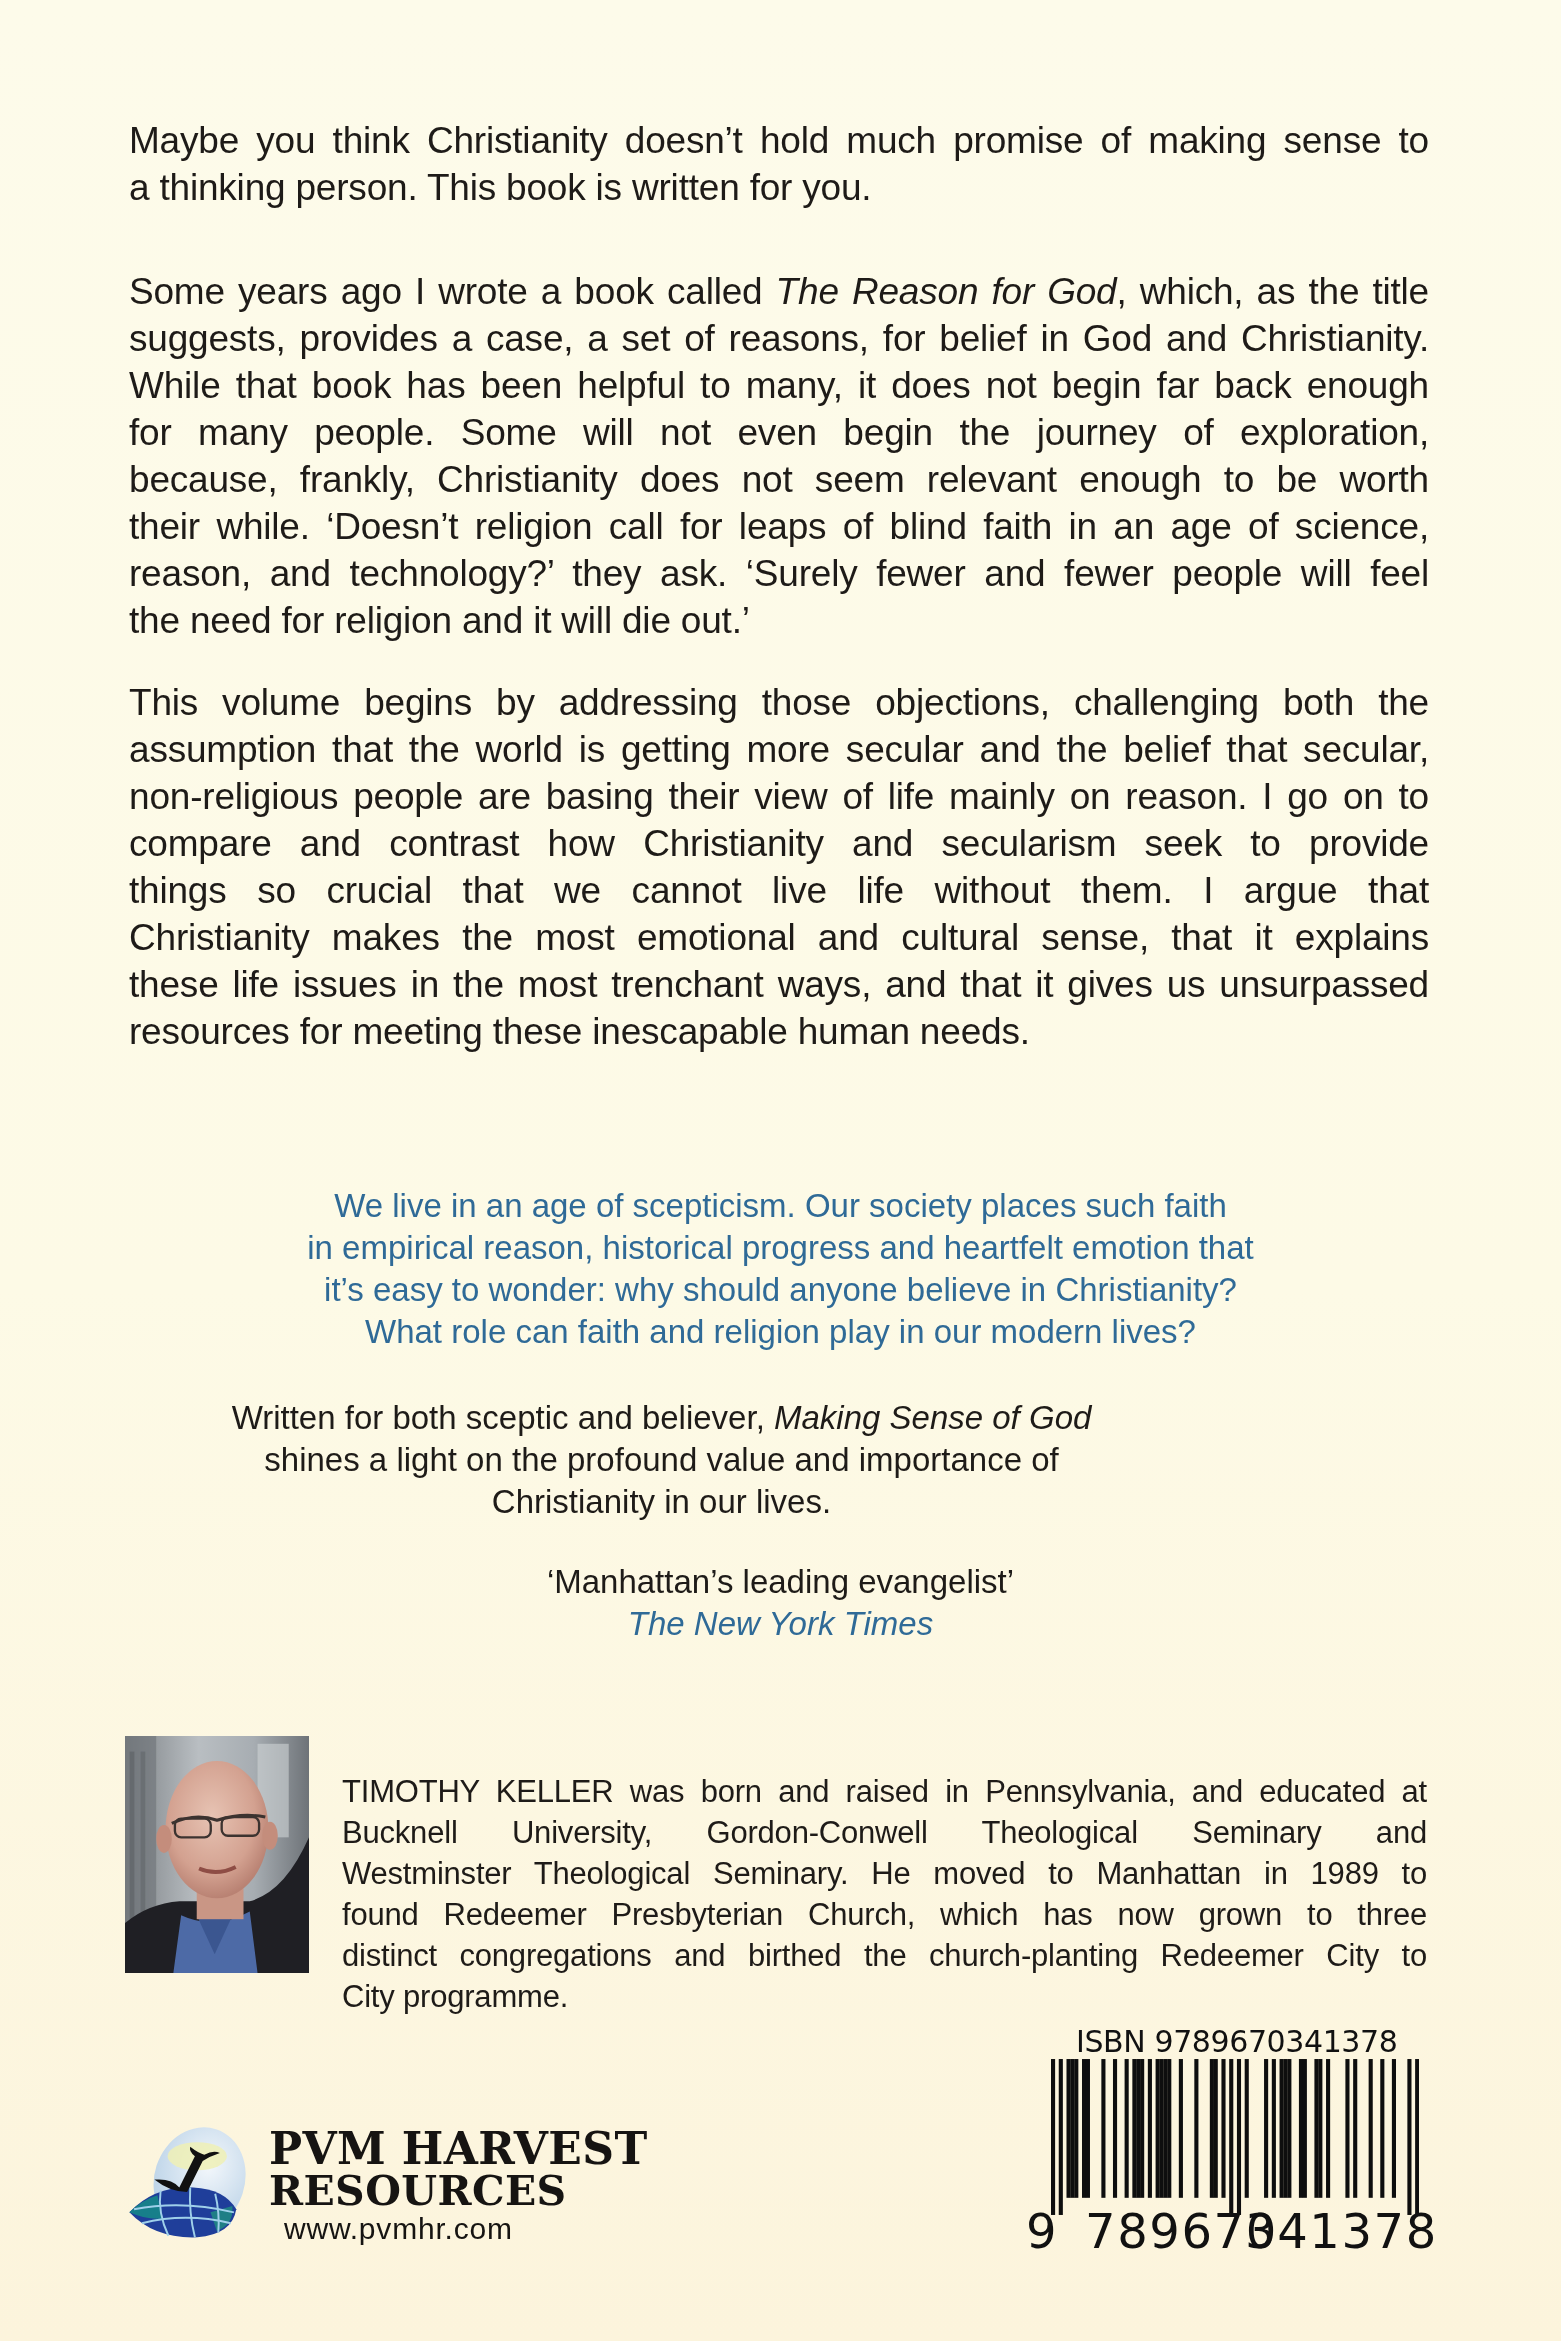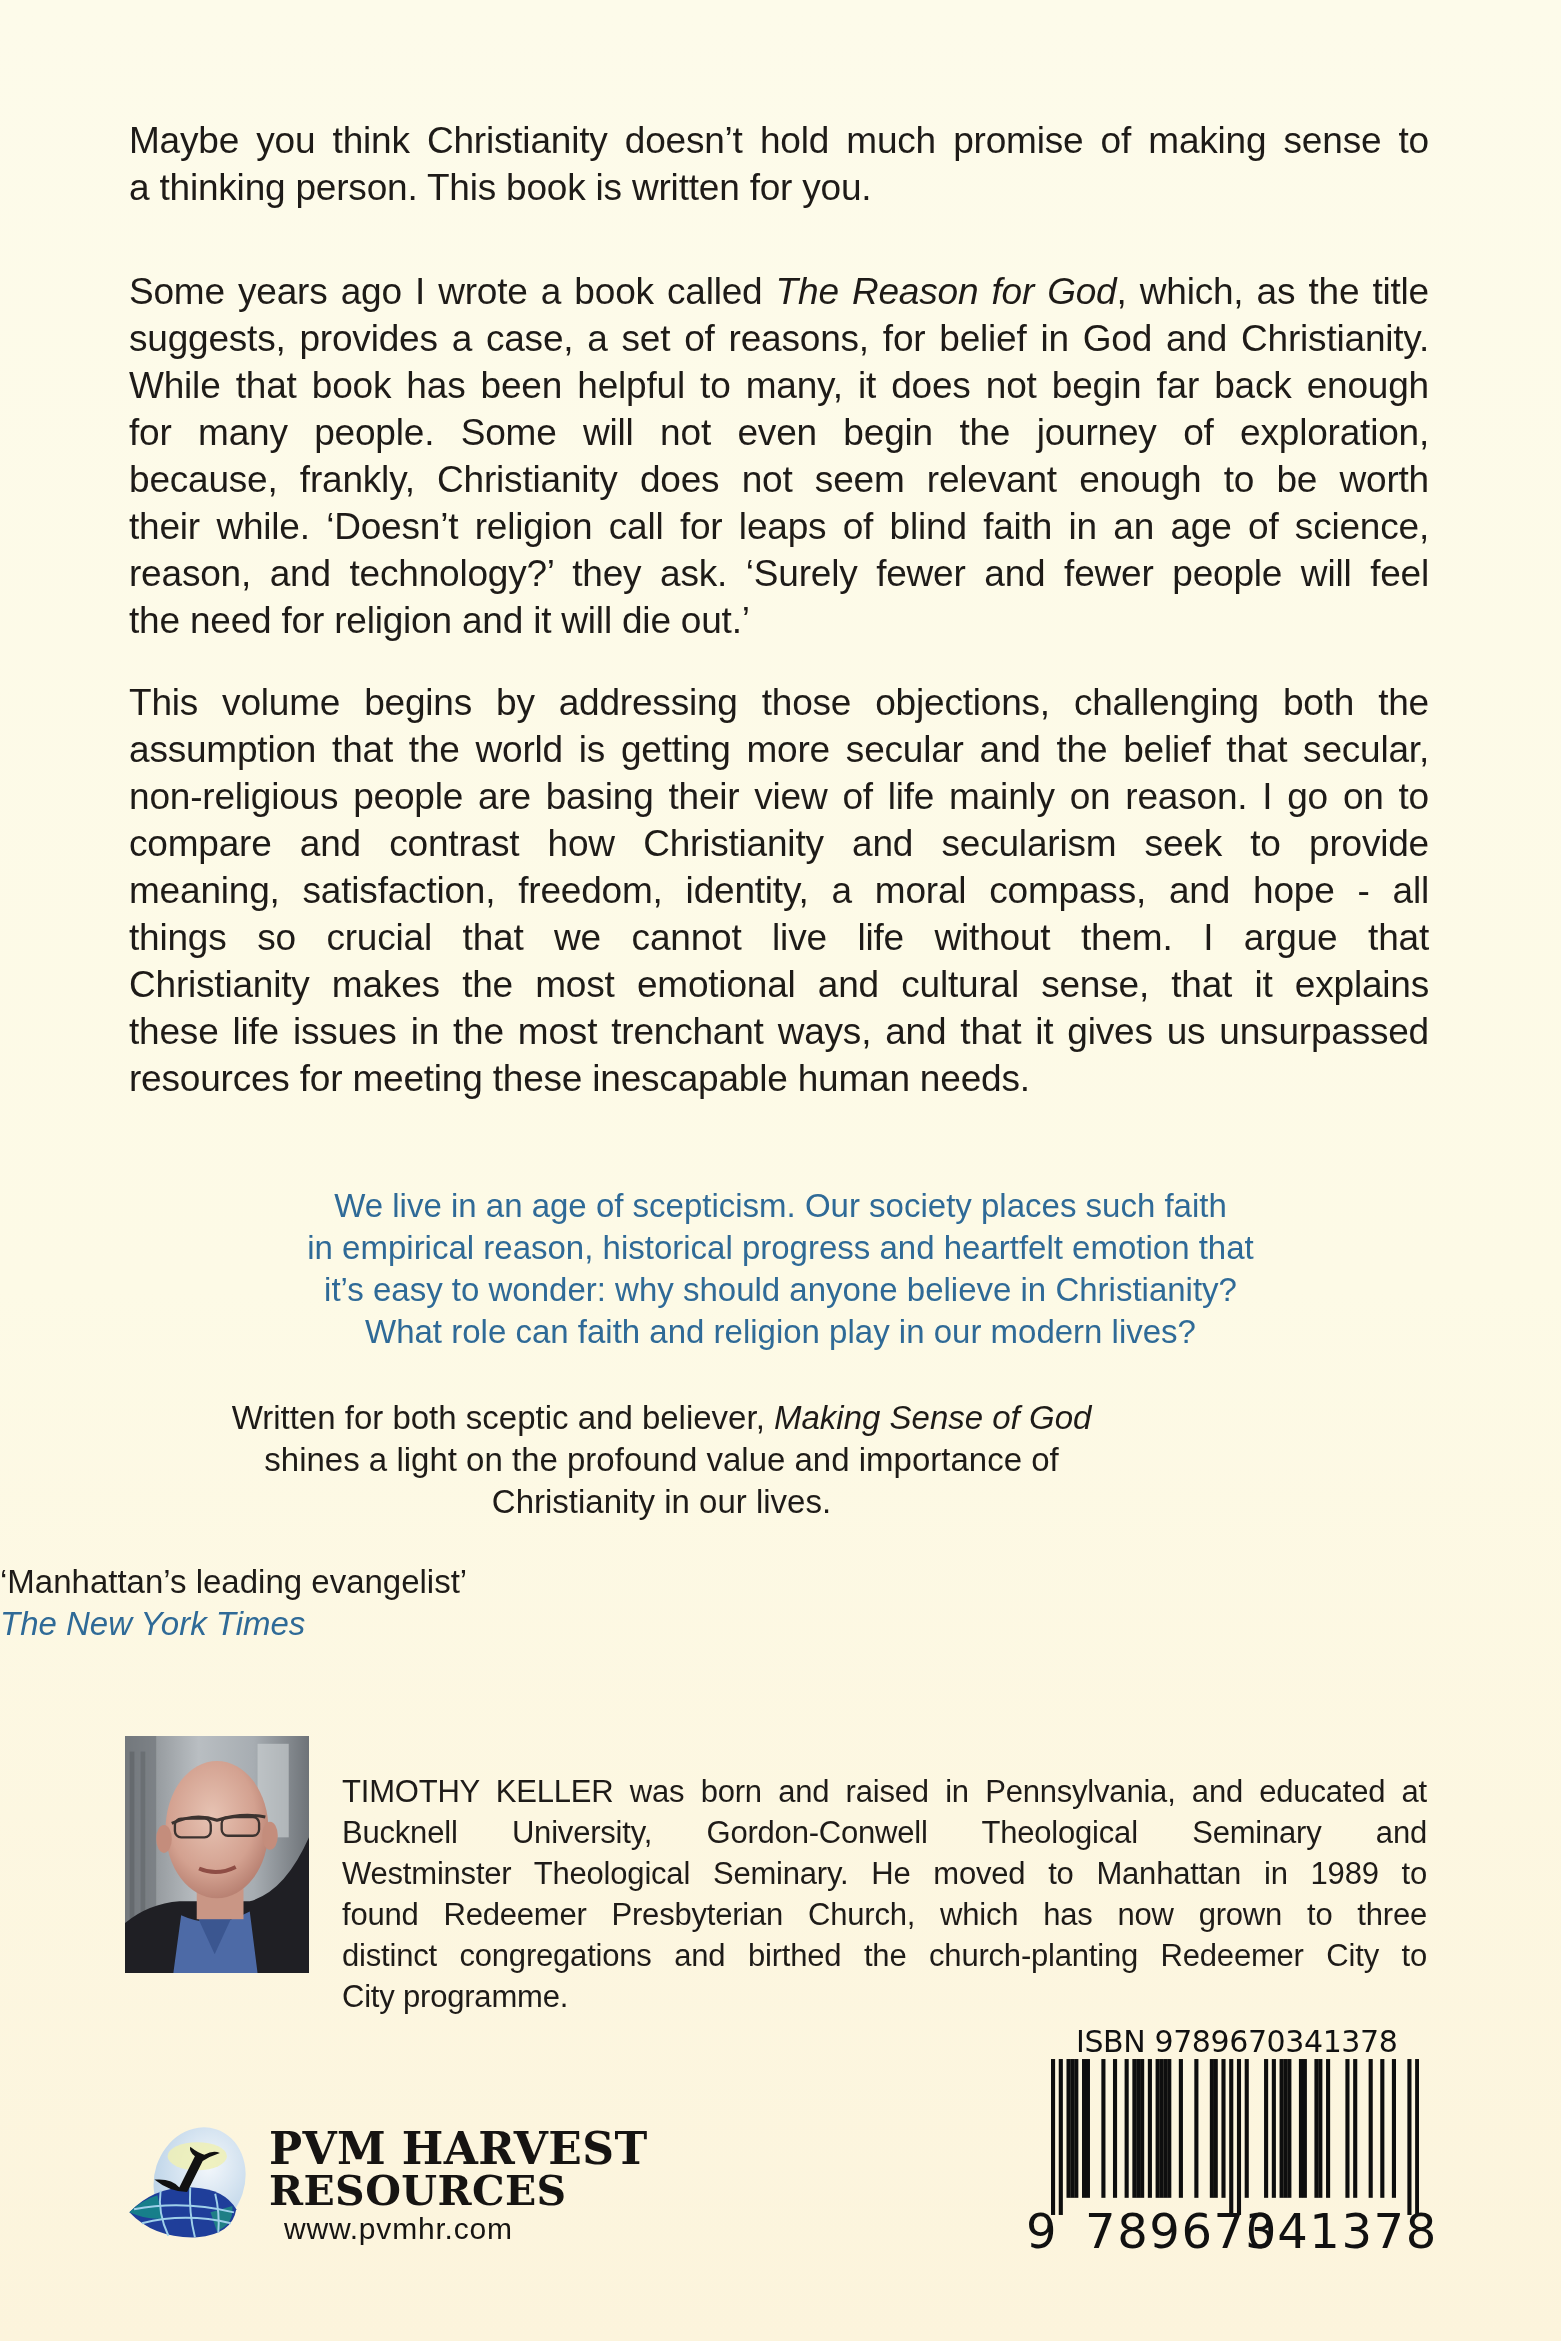--- a/index.html
+++ b/index.html
@@ -37,21 +37,21 @@
   .center-para {
     position:absolute; left:0; width:1323px; top:1397px;
     text-align:center;
     font-family: "Liberation Sans", "DejaVu Sans", sans-serif;
     font-size:33px; line-height:42px; color:#1e1b18;
   }
   .center-para .ln { display:block; white-space:nowrap; }
   .center-para em { font-style:italic; }
 
   .quote {
-    position:absolute; left:0; width:1561px; top:1561px; text-align:left;
+    position:absolute; left:0; width:1561px; top:1561px; text-align:center;
     font-family: "Liberation Sans", "DejaVu Sans", sans-serif;
     font-size:33px; line-height:42px; color:#1e1b18;
   }
   .quote .source { display:block; color:#2f6a97; font-style:italic; }
 
   
   .author-photo {
     position:absolute; left:125px; top:1736px; width:184px; height:237px;
     overflow:hidden; background:#8a8f94;
   }
@@ -114,21 +114,20 @@
     <span class="ln j">their while. ‘Doesn’t religion call for leaps of blind faith in an age of science,</span>
     <span class="ln j">reason, and technology?’ they ask. ‘Surely fewer and fewer people will feel</span>
     <span class="ln">the need for religion and it will die out.’</span>
   </div>
 
   <div id="p3" class="body-para">
     <span class="ln j">This volume begins by addressing those objections, challenging both the</span>
     <span class="ln j">assumption that the world is getting more secular and the belief that secular,</span>
     <span class="ln j">non-religious people are basing their view of life mainly on reason. I go on to</span>
     <span class="ln j">compare and contrast how Christianity and secularism seek to provide</span>
-    <span class="ln j">meaning, satisfaction, freedom, identity, a moral compass, and hope - all</span>
     <span class="ln j">things so crucial that we cannot live life without them. I argue that</span>
     <span class="ln j">Christianity makes the most emotional and cultural sense, that it explains</span>
     <span class="ln j">these life issues in the most trenchant ways, and that it gives us unsurpassed</span>
     <span class="ln">resources for meeting these inescapable human needs.</span>
   </div>
 
   <div class="blue-para">
     <span class="ln">We live in an age of scepticism. Our society places such faith</span>
     <span class="ln">in empirical reason, historical progress and heartfelt emotion that</span>
     <span class="ln">it’s easy to wonder: why should anyone believe in Christianity?</span>

